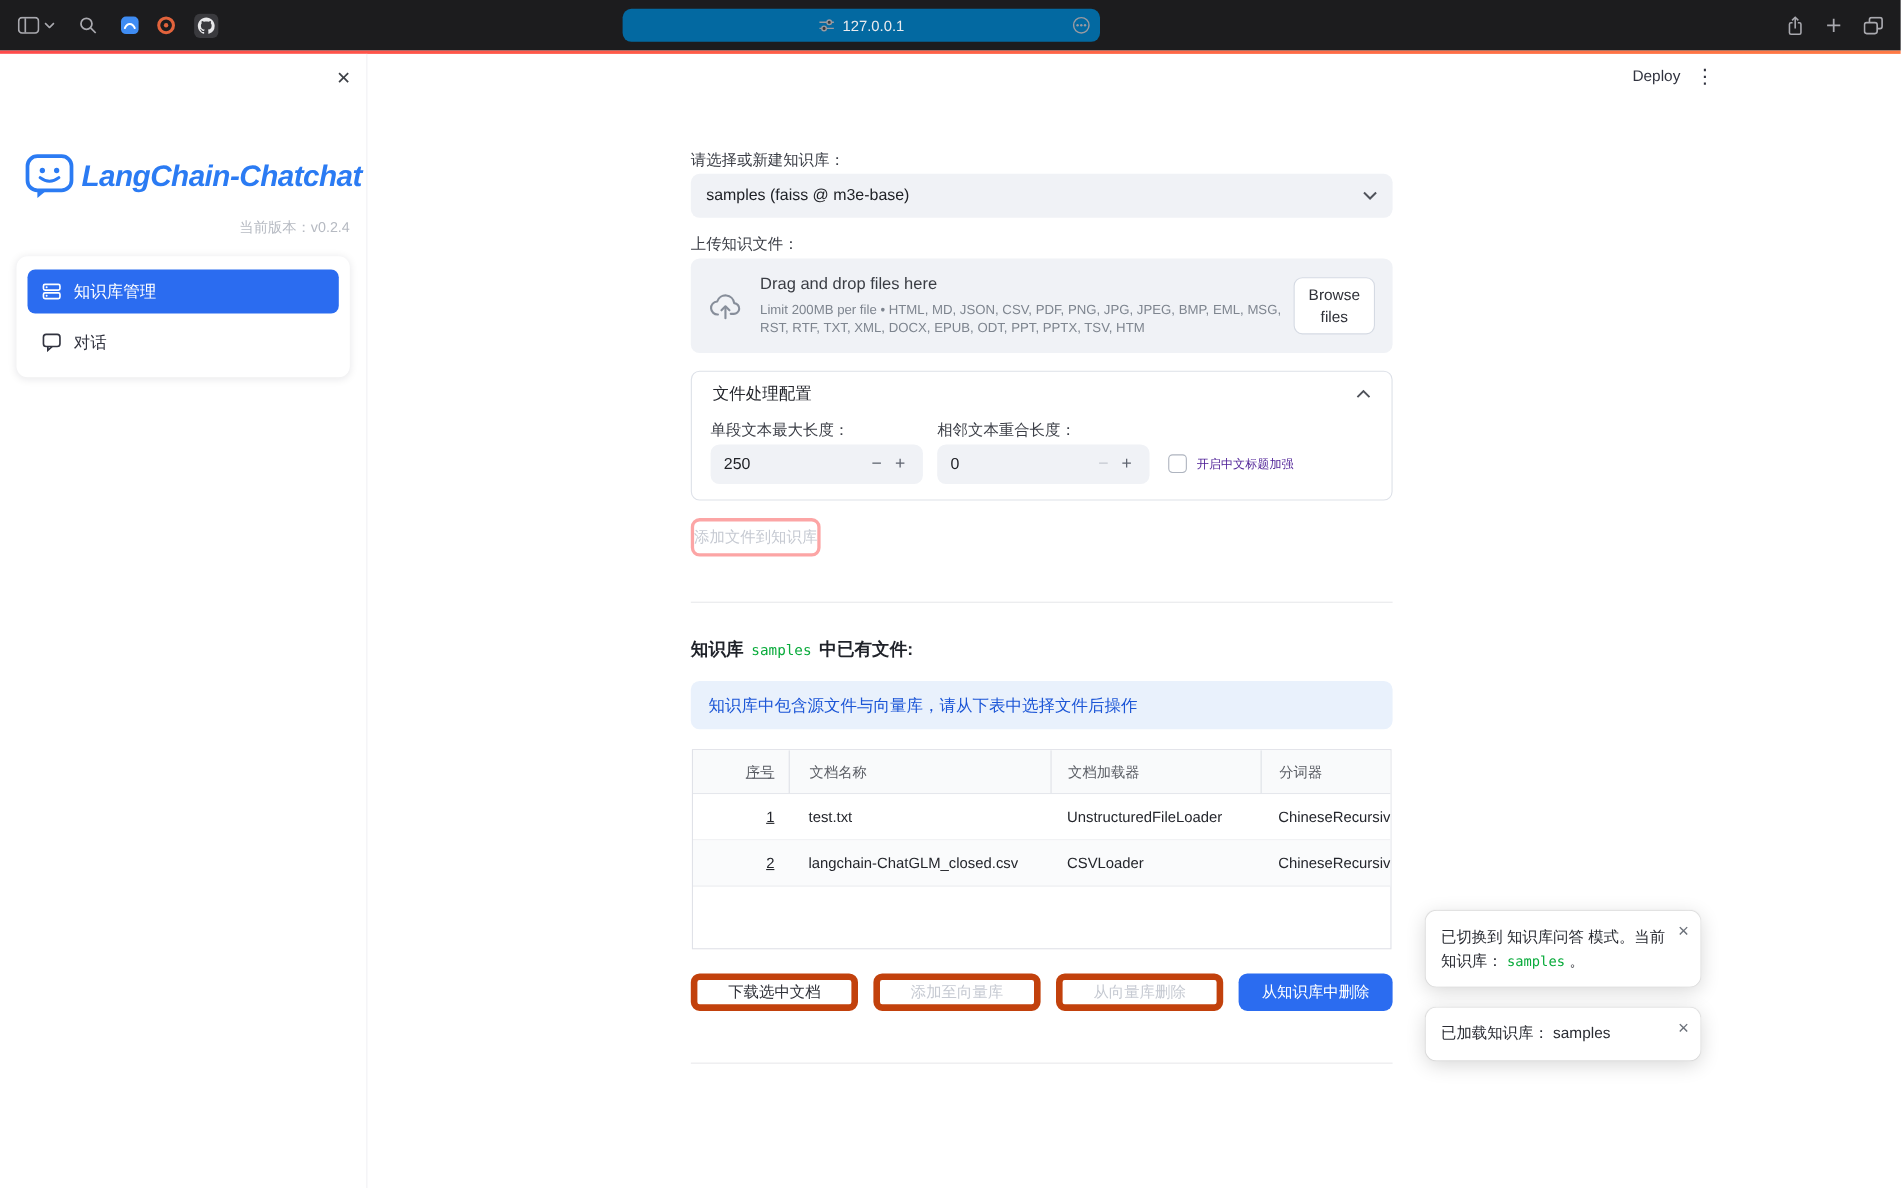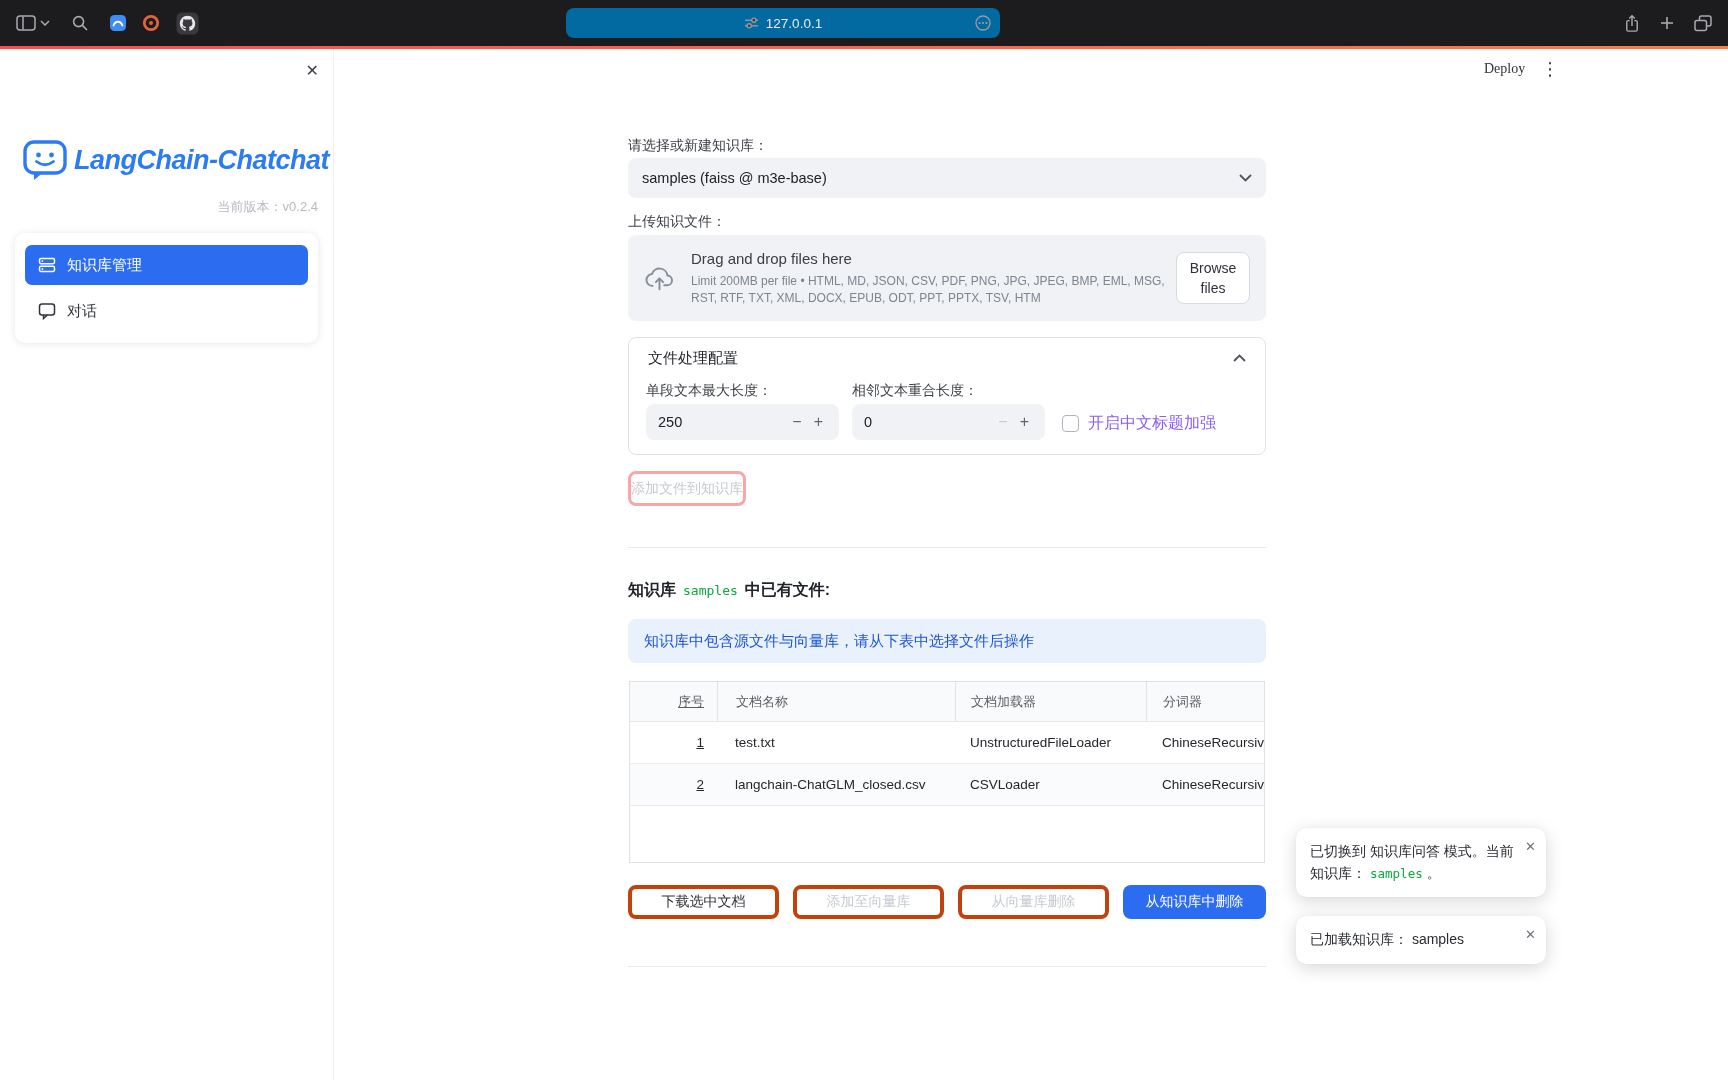--- a/index.html
+++ b/index.html
@@ -37,21 +37,21 @@
   .version{position:absolute; top:149px; right:15px; font-size:13px; color:#b6bac2;}
   .nav-card{position:absolute; top:184px; left:15px; width:303px; background:#fff;
     border-radius:10px; box-shadow:0 1px 8px rgba(20,24,40,.10); padding:12px 10px;}
   .nav-item{display:flex; align-items:center; gap:11px; height:40px; border-radius:7px;
     padding:0 13px; font-size:15px; color:#31333f; cursor:pointer;}
   .nav-item + .nav-item{margin-top:6px;}
   .nav-item.active{background:var(--accent); color:#fff;}
   .nav-icon{display:flex; color:currentColor;}
 
   
-  .deploy{position:absolute; left:1484px; top:61px; font-size:14px; color:#31333f; cursor:pointer;font-family:Liberation Serif, serif;}
+  .deploy{position:absolute; left:1484px; top:61px; font-size:14px; color:#31333f; cursor:pointer;}
   .kebab{position:absolute; left:1541px; top:58px; font-size:18px; color:#31333f; cursor:pointer;}
 
   
   .content{position:absolute; left:628px; top:49px; width:638px; height:1031px;}
   .field-label{position:absolute; left:0; font-size:14px; color:#3b3e46;}
   .selectbox{position:absolute; top:109px; left:0; width:638px; height:40px; background:#f0f2f6;
     border-radius:8px; display:flex; align-items:center; padding:0 14px; font-size:14.5px;
     color:#202227; cursor:pointer;}
   .selectbox .chev{margin-left:auto; color:#50535b;}
 
@@ -71,21 +71,21 @@
   .exp-head .chev{margin-left:auto; color:#50535b;}
   .exp-label{position:absolute; font-size:14px; color:#3b3e46; top:44px;}
   .numbox{position:absolute; top:66px; width:193px; height:36px; background:#f0f2f6;
     border-radius:8px; display:flex; align-items:center; padding:0 12px; gap:4px;}
   .num-input{flex:1; min-width:0; border:none; background:transparent; outline:none;
     font-size:14.5px; color:#202227; font-family:inherit;}
   .step{border:none; background:none; color:#5f6570; font-size:16px; line-height:1; padding:2px 4px;}
   .step.disabled{color:#c6cad1; cursor:default;}
   .cbx-row{position:absolute; left:433px; top:75px; display:flex; align-items:center; gap:9px; cursor:pointer;}
   .cbx-box{width:17px; height:17px; background:#fff; border:1.5px solid #aeb4bf; border-radius:4px;}
-  .cbx-label{font-size:16px; color:#8b5cf6;}
+  .cbx-label{font-size:11px; color:#4c1d95;}
 
   .add-btn{position:absolute; top:422px; left:0; height:35px; padding:0 0; background:#fff;
     border:3px solid #fca5a5; border-radius:8px; font-size:14px; color:#c6cad2; cursor:default;}
 
   .divider{position:absolute; left:0; width:638px; border-top:1px solid #e8e9ec;}
 
   .files-heading{position:absolute; top:531px; left:0; display:flex; align-items:baseline;
     font-size:16px; font-weight:700; color:#1f2229;}
   .files-heading code{font-family:"DejaVu Sans Mono", monospace; font-weight:400; font-size:13px;
     color:var(--code-green); margin:0 7px;}
@@ -102,21 +102,21 @@
   .cell{flex:none; white-space:nowrap; overflow:hidden;}
   .c0{width:45px;}
   .c1{width:42px; text-align:right; padding-right:13px;text-decoration:underline;}
   .c2{width:238px; padding-left:18px;}
   .c3{width:191px; padding-left:15px;}
   .c4{width:220px; padding-left:16px;}
   .t-row.head .c2,.t-row.head .c3,.t-row.head .c4{border-left:1px solid #dfe2e7; height:100%; display:flex; align-items:center;}
 
   .actions{position:absolute; top:836px; left:0; width:638px; display:flex; gap:14px;}
   .act-btn{flex:1; height:34px; border-radius:8px; font-size:14px; background:#fff;
-    border:4px solid #c2410c; color:#2f3138; display:flex; align-items:center; justify-content:center;}
+    border:6px solid #c2410c; color:#2f3138; display:flex; align-items:center; justify-content:center;}
   .act-btn.disabled{color:#c6cad2; cursor:default;}
   .act-btn.primary{background:var(--accent); border:none; color:#fff;}
 
   
   .toast{position:absolute; left:1296px; width:250px; background:#fff; border-radius:10px;
     box-shadow:0 4px 18px rgba(0,0,0,.16), 0 0 1px rgba(0,0,0,.12);
     padding:13px 32px 13px 14px; font-size:14px; color:#2a2c33; line-height:1.55;}
   .toast code{font-family:"DejaVu Sans Mono", monospace; font-size:12.5px; color:var(--code-green); margin:0 4px;}
   .toast-close{position:absolute; top:9px; right:10px; font-size:13px; color:#6c717a; cursor:pointer;}
   .toast1{top:828px;}

